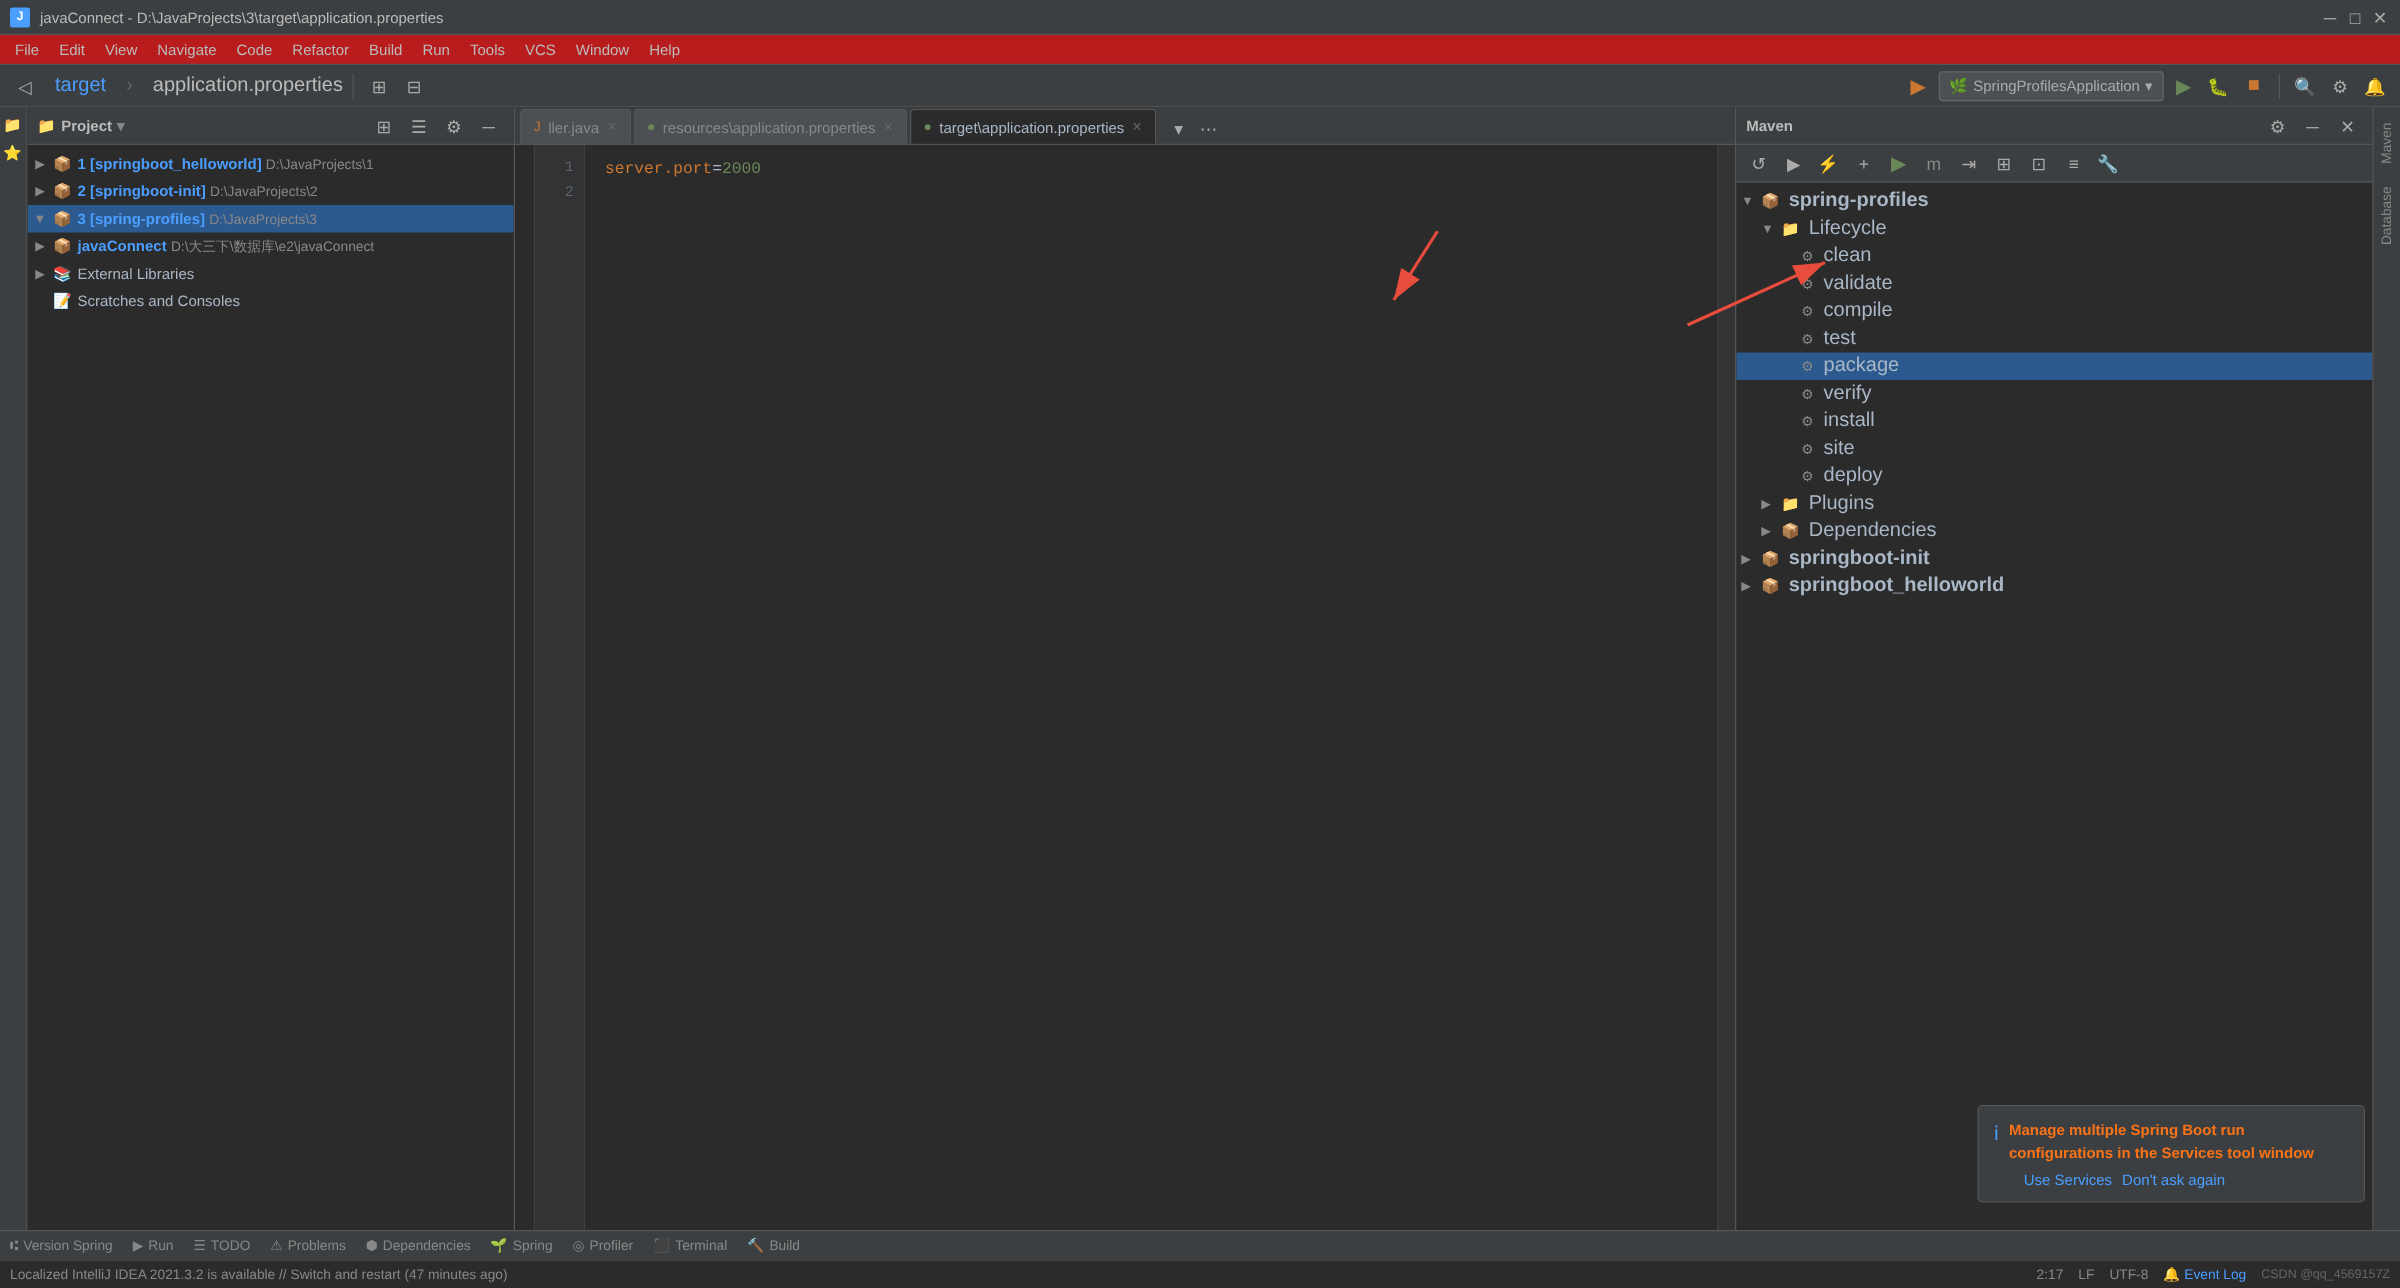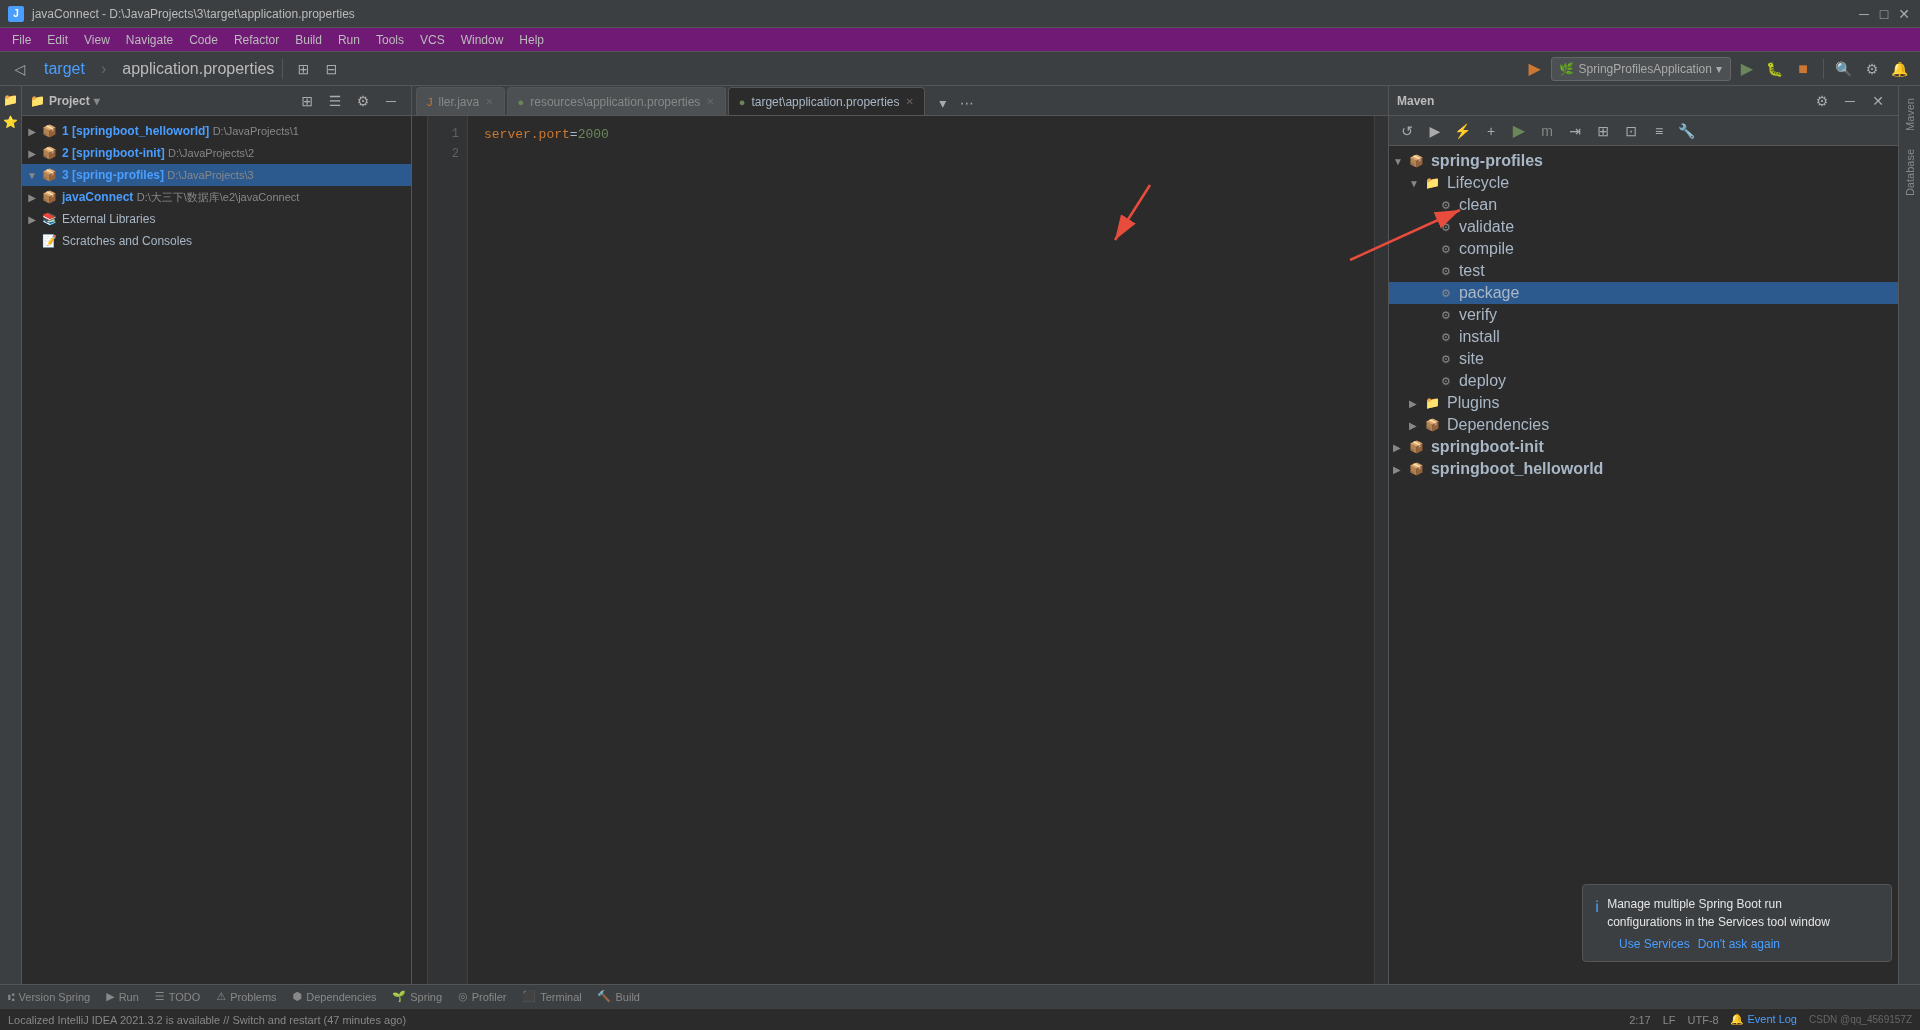--- a/index.html
+++ b/index.html
@@ -57,21 +57,21 @@
       color: #aaa;
       cursor: pointer;
       font-size: 14px;
       display: flex;
       align-items: center;
       justify-content: center;
     }
 
     
     .menu-bar {
-      background: #701a75;
+      background: #b91c1c;
       height: 24px;
       display: flex;
       align-items: center;
       padding: 0 4px;
       gap: 0;
       border-bottom: 1px solid #555;
     }
     .menu-item {
       padding: 2px 8px;
       color: #bbb;
@@ -445,23 +445,24 @@
       padding: 10px 12px;
       z-index: 100;
     }
     .notification-icon {
       float: left;
       margin-right: 8px;
       color: #4a9eff;
       font-size: 16px;
     }
     .notification-text {
-      color: #e5e5e5;
+      color: #f97316;
       font-size: 12px;
       line-height: 1.5;
+      font-weight: bold;
     }
     .notification-actions {
       display: flex;
       gap: 8px;
       margin-top: 6px;
     }
     .notification-link {
       color: #4a9eff;
       font-size: 12px;
       cursor: pointer;

